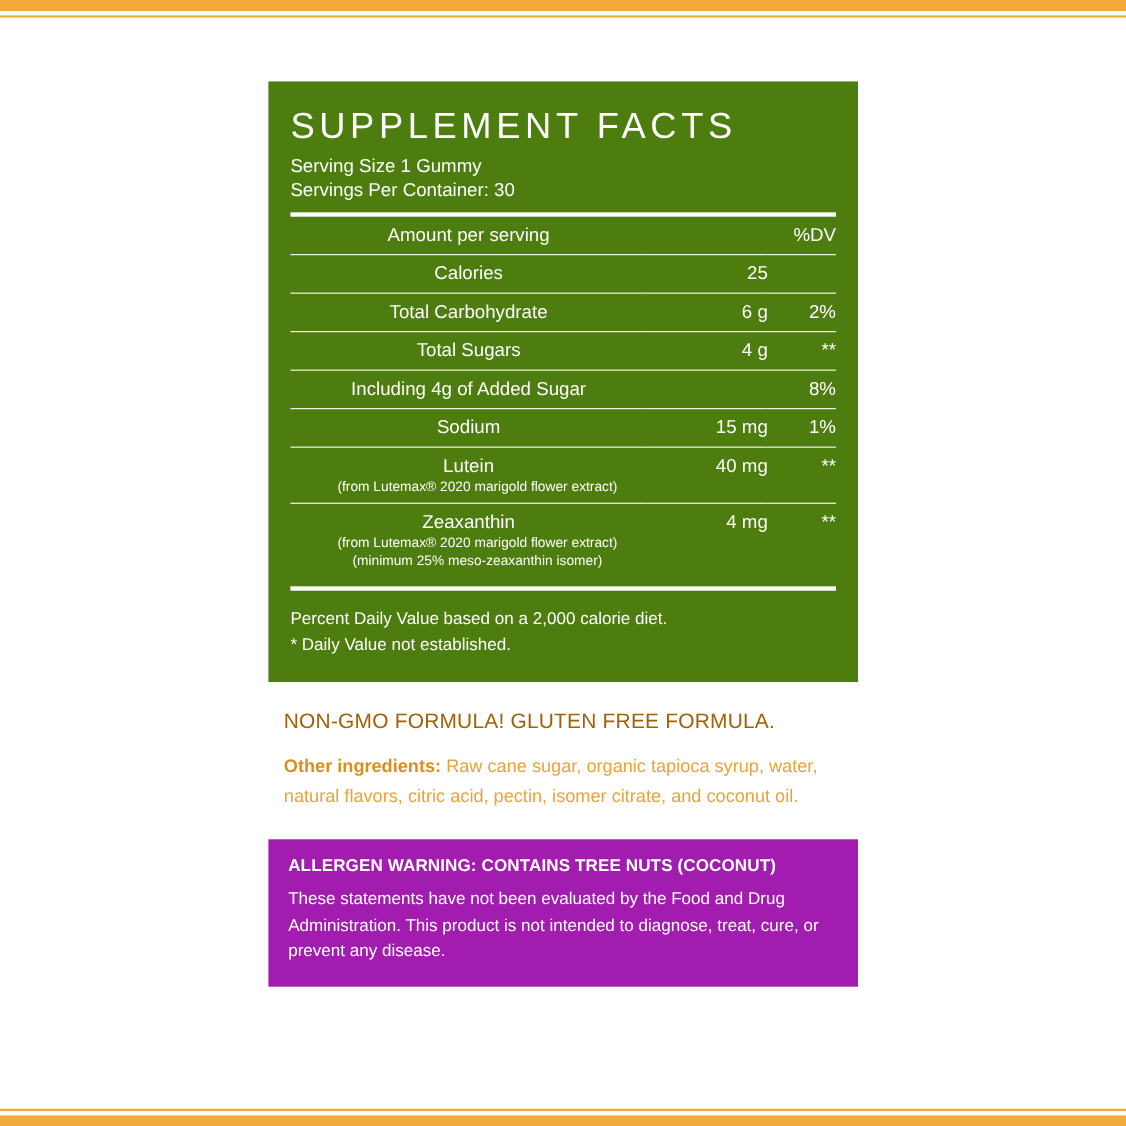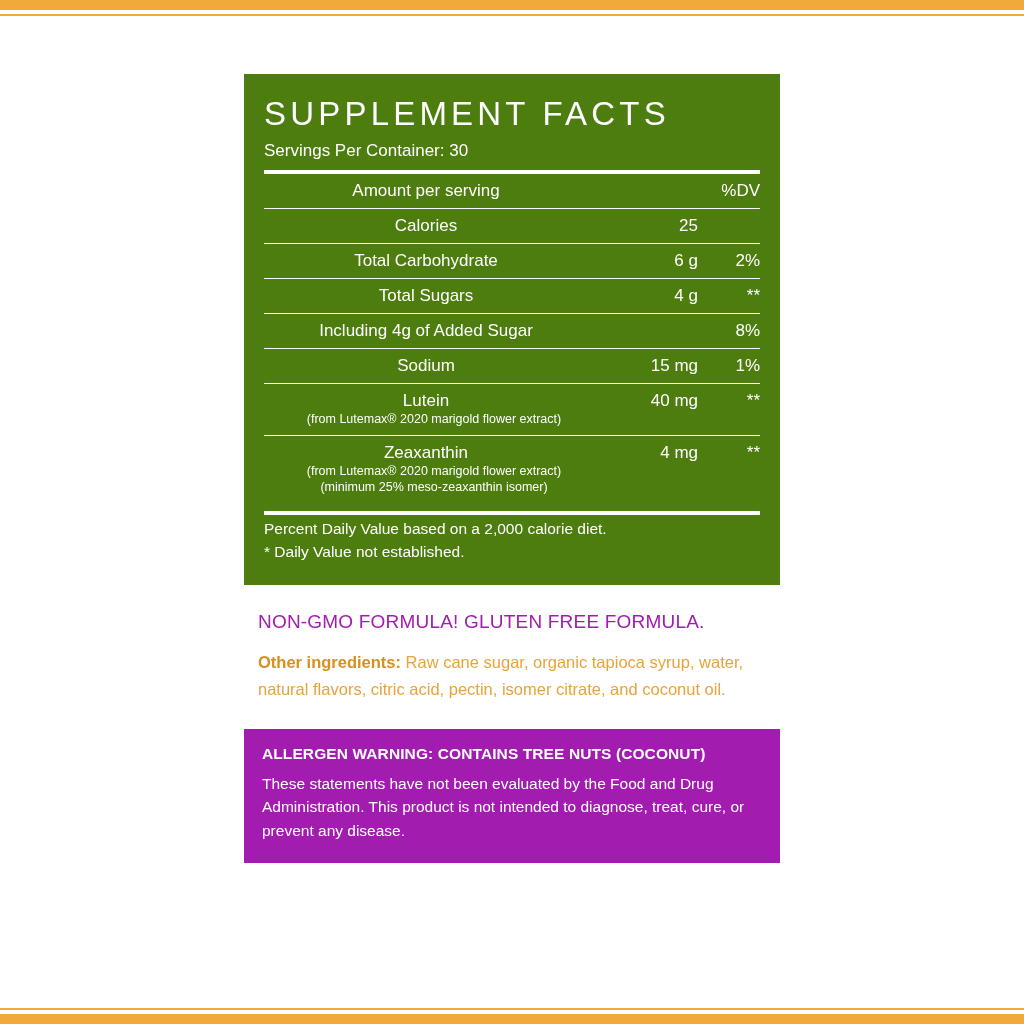--- a/index.html
+++ b/index.html
@@ -98,26 +98,26 @@
     display: block;
     font-size: 12.5px;
     line-height: 1.25;
     padding-left: 16px;
     margin-top: 1px;
   }
 
   .footnotes {
     font-size: 15.5px;
     line-height: 1.5;
-    margin-top: 2px;
+    margin-top: 14px;
   }
 
   
   .nongmo {
-    color: #a21caf;
+    color: #a16207;
     font-size: 19px;
     letter-spacing: 0.2px;
     margin: 26px 0 16px 14px;
   }
 
   .other-ing {
     color: #e8a33a;
     font-size: 16.5px;
     line-height: 1.62;
     margin: 0 0 0 14px;
@@ -149,20 +149,21 @@
 
 <div class="edge-bar top"></div>
 <div class="edge-rule top"></div>
 
 <div class="panel">
 
   <div class="facts-box">
 
     <div class="facts-title">SUPPLEMENT FACTS</div>
 
+    <div class="serving-line">Serving Size 1 Gummy</div>
     <div class="serving-line">Servings Per Container: 30</div>
 
     <div class="rule thick rule-spaced"></div>
 
     <table class="facts">
       <tbody>
         <tr>
           <td class="name">Amount per serving</td>
           <td class="amt"></td>
           <td class="dv">%DV</td>

